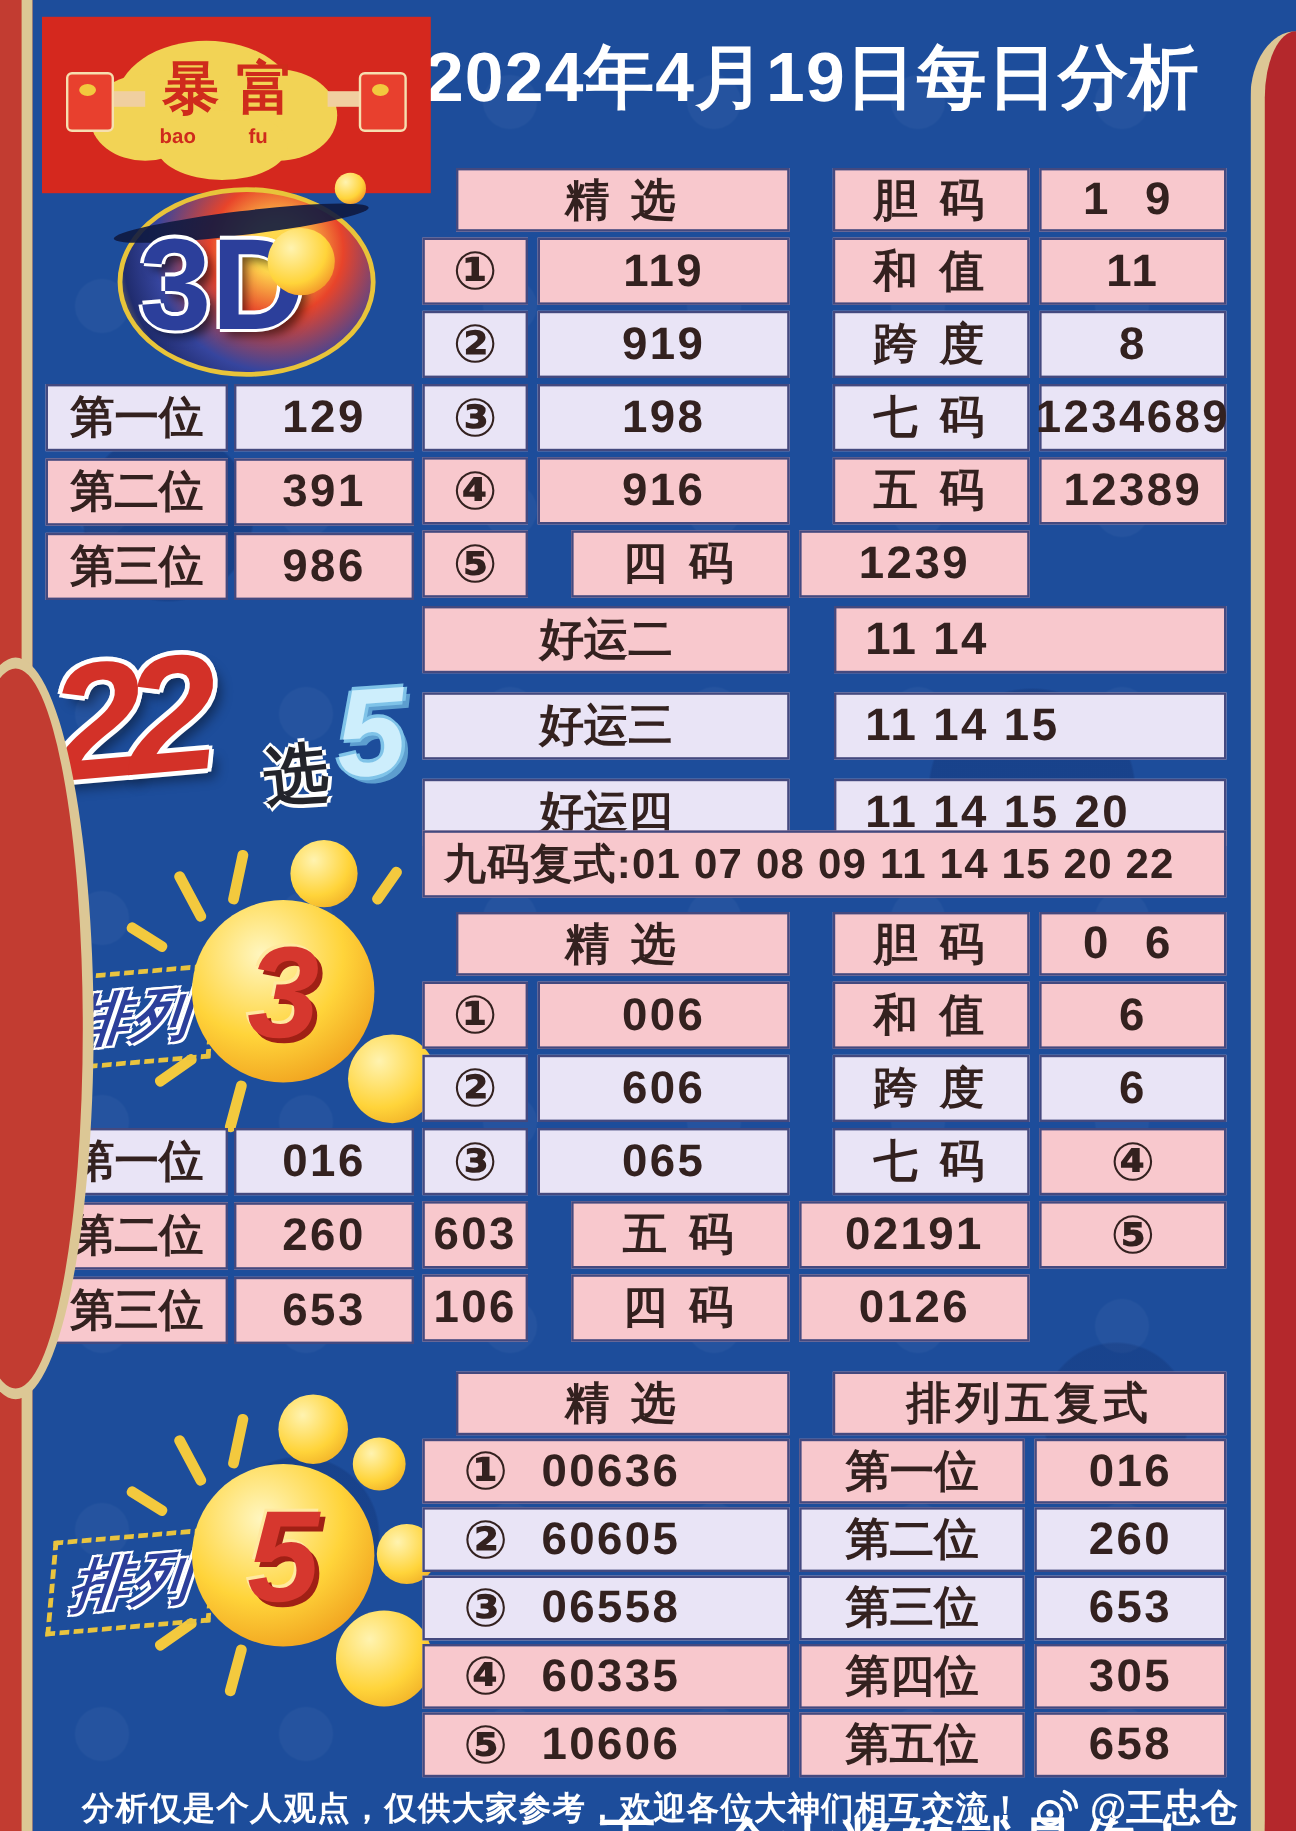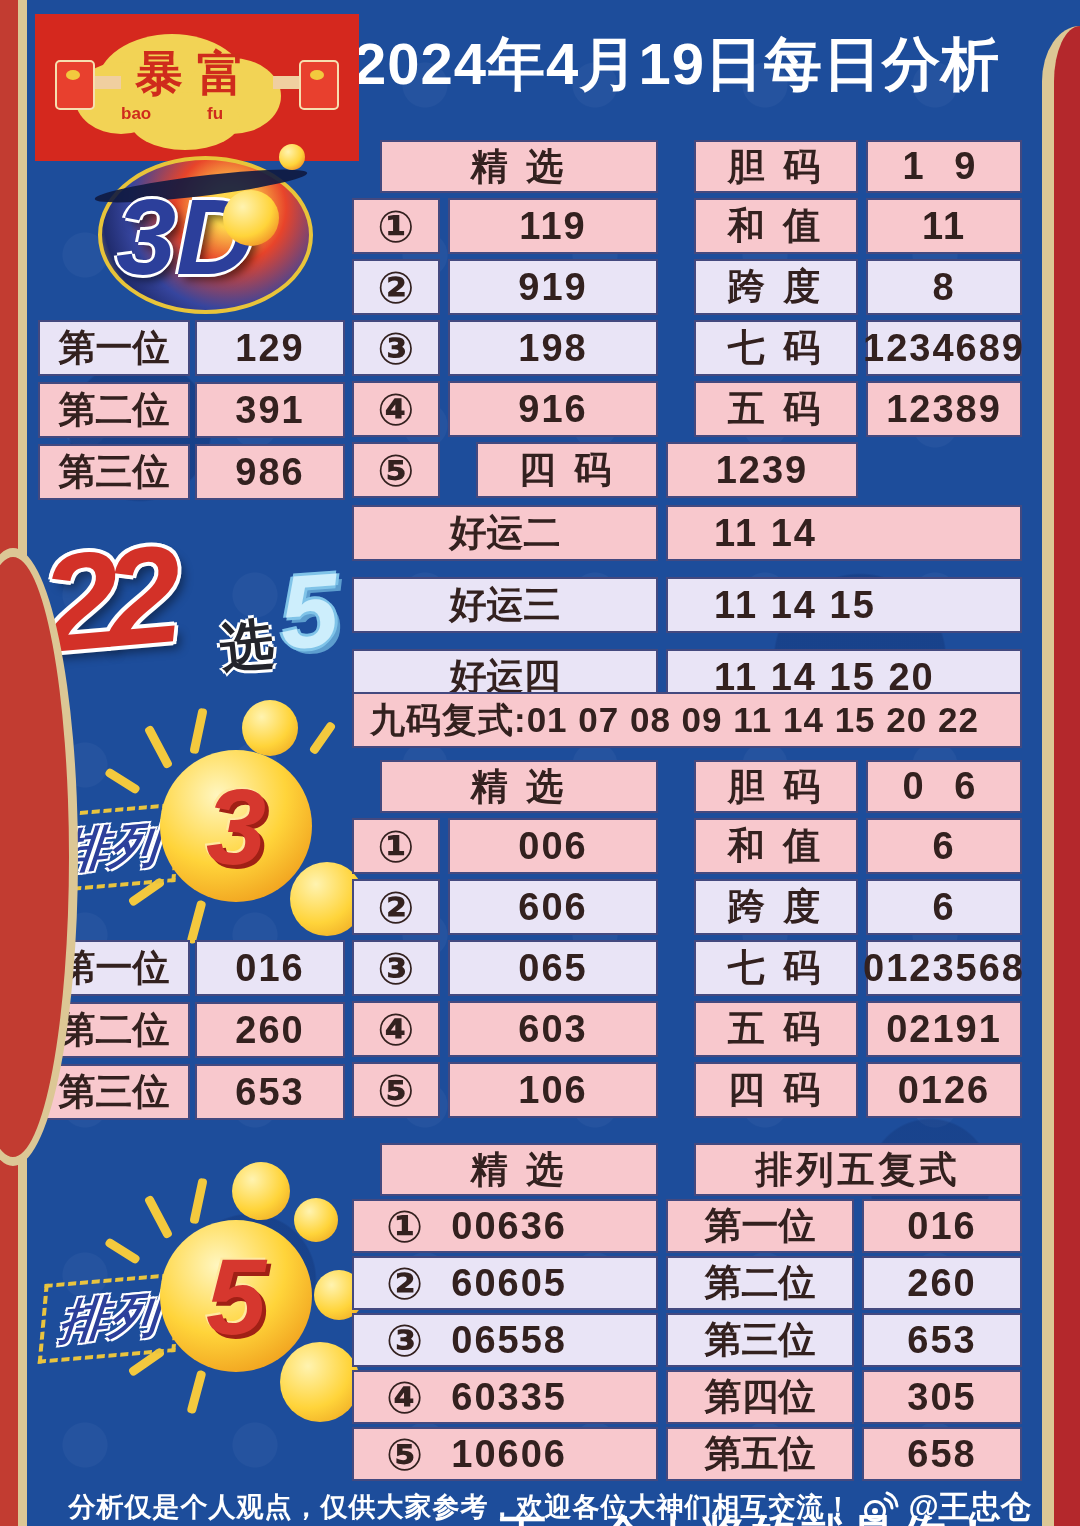--- a/index.html
+++ b/index.html
@@ -21,54 +21,54 @@
   .frame-right{position:absolute;right:0;top:26px;width:26px;height:1500px;background:#b4282c;border-left:12px solid #dcc795;border-top-left-radius:130px 190px;z-index:3;}
   
   .banner{position:absolute;left:35px;top:14px;width:324px;height:147px;background:#d5281e;z-index:4;}
   .cloud{position:absolute;background:#f2d355;border-radius:50%;}
   .cloud.c1{left:62px;top:20px;width:150px;height:102px;}
   .cloud.c2{left:40px;top:48px;width:92px;height:72px;}
   .cloud.c3{left:148px;top:44px;width:98px;height:76px;}
   .cloud.c4{left:95px;top:78px;width:110px;height:58px;}
   .baofu{position:absolute;left:0;right:0;top:28px;text-align:center;font-size:48px;font-weight:900;color:#cf2b1c;letter-spacing:14px;z-index:2;}
   .pinyin{position:absolute;top:90px;font-size:17px;font-weight:bold;color:#cf2b1c;z-index:2;}
-  .pinyin.pl{left:86px}.pinyin.pr{left:172px}
+  .pinyin.pl{left:98px}.pinyin.pr{left:172px}
   .arm{position:absolute;top:62px;width:34px;height:13px;background:#f0cfa0;z-index:1;}
   .arm.al{left:52px}.arm.ar{right:52px}
   .envelope{position:absolute;top:46px;width:36px;height:46px;background:#e8402e;border:2px solid #f6dfb0;border-radius:5px;z-index:2;}
   .envelope.el{left:20px}.envelope.er{right:20px}
   .envelope::after{content:"";position:absolute;left:9px;top:8px;width:14px;height:10px;background:#f2c93e;border-radius:50%;}
   
   .title{position:absolute;left:312px;top:26px;width:730px;margin:0;text-align:center;
     font-size:58px;font-weight:bold;color:#ffffff;letter-spacing:1px;z-index:2;}
   
   .grid{position:absolute;display:grid;z-index:2;}
   .cell{box-sizing:border-box;background:#f8c8cd;border:2px solid #44497f;
     display:flex;align-items:center;justify-content:center;
     font-weight:bold;color:#33211f;font-size:37px;}
   .lav{background:#e9e4f6;}
   .span2{grid-column:1/3;}
   .span23{grid-column:2/4;}
   .hdr{letter-spacing:4px;margin-left:28px;}
   .num{letter-spacing:2px;font-size:38px;}
   .wide{letter-spacing:10px;}
-  .left-pad{justify-content:flex-start;padding-left:46px;}
+  .left-pad{justify-content:flex-start;padding-left:24px;margin-left:29px;}
   .pickrow{justify-content:flex-start;padding-left:32px;gap:28px;}
   .circled{font-size:44px;}
   .jiuma-cell{position:absolute;left:352px;top:692px;width:670px;height:56px;z-index:2;
     box-sizing:border-box;background:#f8c8cd;border:2px solid #44497f;
     display:flex;align-items:center;justify-content:flex-start;padding-left:16px;
     font-weight:bold;color:#33211f;font-size:35px;letter-spacing:1px;}
   
   .logo3d{position:absolute;left:98px;top:156px;width:215px;height:158px;z-index:5;}
   .sphere{position:absolute;inset:0;border-radius:50%;
     background:radial-gradient(circle at 62% 32%, #ffd84d 0 12%, #e8442a 34%, #36459e 62%, #202c6e 78%, #f0c83c 96%);
     border:4px solid #e8c43a;box-sizing:border-box;}
   .swoosh{position:absolute;left:-4px;top:20px;width:214px;height:20px;background:#101a40;border-radius:50%;transform:rotate(-7deg);opacity:.9;}
-  .d3text{position:absolute;left:18px;top:18px;font-size:108px;font-weight:900;font-style:italic;color:#2c3f9b;
+  .d3text{position:absolute;left:18px;top:18px;font-size:108px;font-weight:900;color:#2c3f9b;
     text-shadow:3px 0 #fff,-3px 0 #fff,0 3px #fff,0 -3px #fff,6px 6px 8px rgba(0,0,0,.55);}
   .d3dot{position:absolute;border-radius:50%;background:radial-gradient(circle at 35% 30%, #fff3b0, #ffd43a 55%, #e8641c);}
   .d3dot.a{right:8px;top:-12px;width:26px;height:26px;}
   .d3dot.b{right:34px;top:34px;width:56px;height:56px;}
   
   .logo225{position:absolute;left:42px;top:548px;width:315px;height:170px;z-index:2;}
   .two2{position:absolute;left:0;top:-28px;font-size:138px;font-weight:900;font-style:italic;color:#d33128;letter-spacing:-14px;
     text-shadow:-4px 0 #fff,4px 0 #fff,0 -4px #fff,0 4px #fff,-3px -3px #fff,3px 3px #fff,-3px 3px #fff,3px -3px #fff,6px 8px 10px rgba(0,0,0,.4);
     transform:rotate(-5deg);}
   .xuan{position:absolute;left:178px;top:62px;font-size:54px;font-weight:900;color:#23242b;
@@ -223,21 +223,20 @@
     <div class="cell num">6</div>
 
     <div class="cell circled lav">②</div>
     <div class="cell num lav">606</div>
     <div class="cell hdr lav">跨 度</div>
     <div class="cell num lav">6</div>
 
     <div class="cell circled lav">③</div>
     <div class="cell num lav">065</div>
     <div class="cell hdr lav">七 码</div>
-    <div class="cell num lav">0123568</div>
 
     <div class="cell circled">④</div>
     <div class="cell num">603</div>
     <div class="cell hdr">五 码</div>
     <div class="cell num">02191</div>
 
     <div class="cell circled">⑤</div>
     <div class="cell num">106</div>
     <div class="cell hdr">四 码</div>
     <div class="cell num">0126</div>

